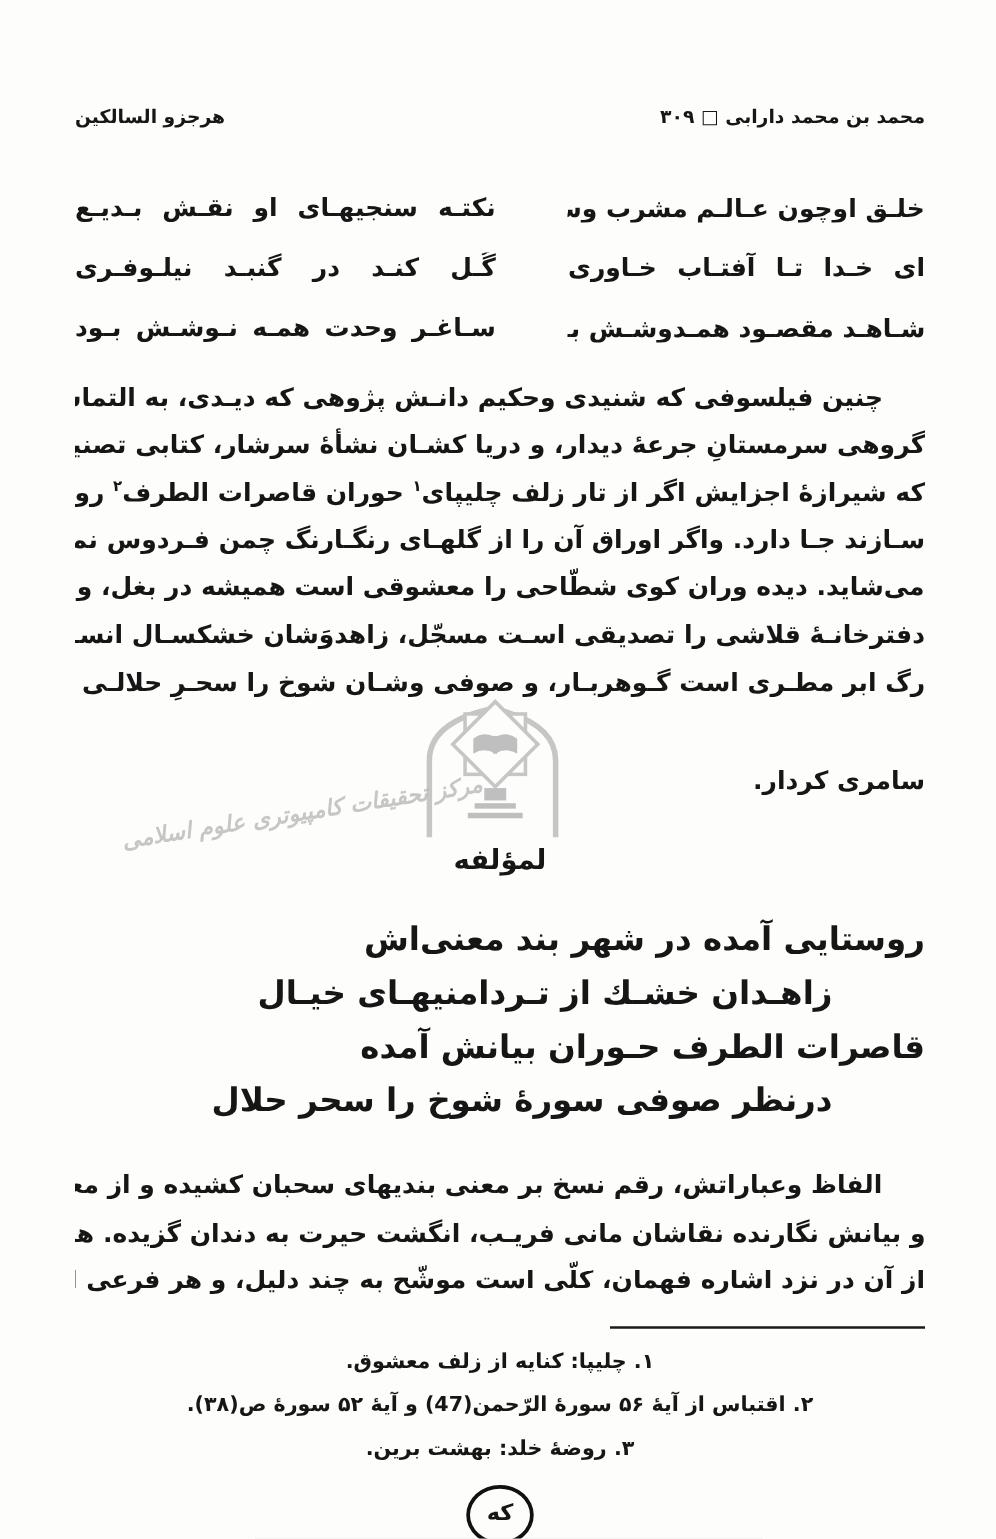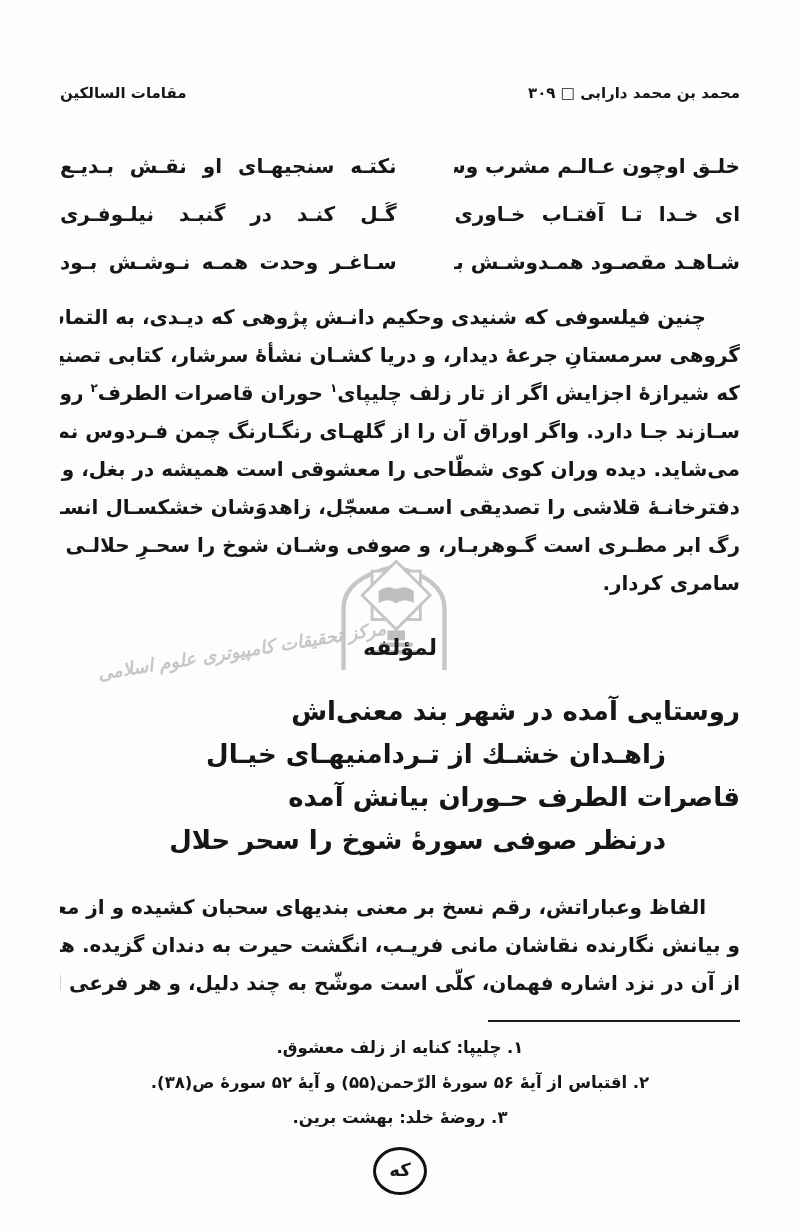--- a/index.html
+++ b/index.html
@@ -30,21 +30,21 @@
   .hemi { font-size:20px; white-space:nowrap; overflow:hidden; }
   .hemi.r { flex:0 0 42%; text-align-last:justify; text-align:justify; }
   .hemi.l { flex:0 0 49.5%; text-align-last:justify; text-align:justify; }
   
   .prose { margin-top:12px; font-size:20px; }
   .pline {
     height:38px; line-height:38px; white-space:nowrap;
     text-align:justify; text-align-last:justify; overflow:hidden;
   }
   .pline.first { padding-right:34px; }
-  .pline.last { text-align-last:right; }
+  .pline.last { text-align-last:right;margin-top:41px; }
   .pline sup { font-size:12px; line-height:0; }
   
   .sect-head {
     margin-top:28px; text-align:center;
     font-size:22px; height:36px; line-height:36px;
   }
   
   .poem2 { margin-top:24px; font-size:26px; }
   .vline { height:43px; line-height:43px; text-align:right; white-space:nowrap; }
   .vline.indent { padding-right:74px; }
@@ -99,21 +99,21 @@
       <rect x="47" y="77" width="30" height="4"></rect>
       <rect x="42" y="84" width="40" height="4"></rect>
     </g>
   </svg>
   <div class="wm wm-callig">مرکز تحقیقات کامپیوتری علوم اسلامی</div>
 
   <div class="content">
 
     <div class="runhead">
       <span>محمد بن محمد دارابی □ ۳۰۹</span>
-      <span>مقامات السالكين</span>
+      <span>هرجزو السالكين</span>
     </div>
 
     <div class="poem1">
       <div class="couplet">
         <div class="hemi r">خلـق اوچون عـالـم مشرب وسیـع</div>
         <div class="hemi l">نکتـه سنجیهـای او نقـش بـدیـع</div>
       </div>
       <div class="couplet">
         <div class="hemi r">ای خـدا تـا آفتـاب خـاوری</div>
         <div class="hemi l">گُـل کنـد در گنبـد نیلـوفـری</div>
@@ -146,21 +146,21 @@
 
     <div class="prose" style="margin-top:26px;">
       <div class="pline first">الفاظ وعباراتش، رقم نسخ بر معنی بندیهای سحبان کشیده و از معانی</div>
       <div class="pline">و بیانش نگارنده نقاشان مانی فریـب، انگشت حیرت به دندان گزیده. هرجزو</div>
       <div class="pline">از آن در نزد اشاره فهمان، کلّی است موشّح به چند دلیل، و هر فرعی از آن در</div>
     </div>
 
     <hr class="fn-rule">
     <div class="fnwrap">
       <div class="fnline">۱. چلیپا: کنایه از زلف معشوق.</div>
-      <div class="fnline">۲. اقتباس از آیۀ ۵۶ سورۀ الرّحمن(۵۵) و آیۀ ۵۲ سورۀ ص(۳۸).</div>
+      <div class="fnline">۲. اقتباس از آیۀ ۵۶ سورۀ الرّحمن(47) و آیۀ ۵۲ سورۀ ص(۳۸).</div>
       <div class="fnline">۳. روضۀ خلد: بهشت برین.</div>
     </div>
 
     <div class="catch">
       <span>که</span>
     </div>
 
   </div>
 </div>
 

